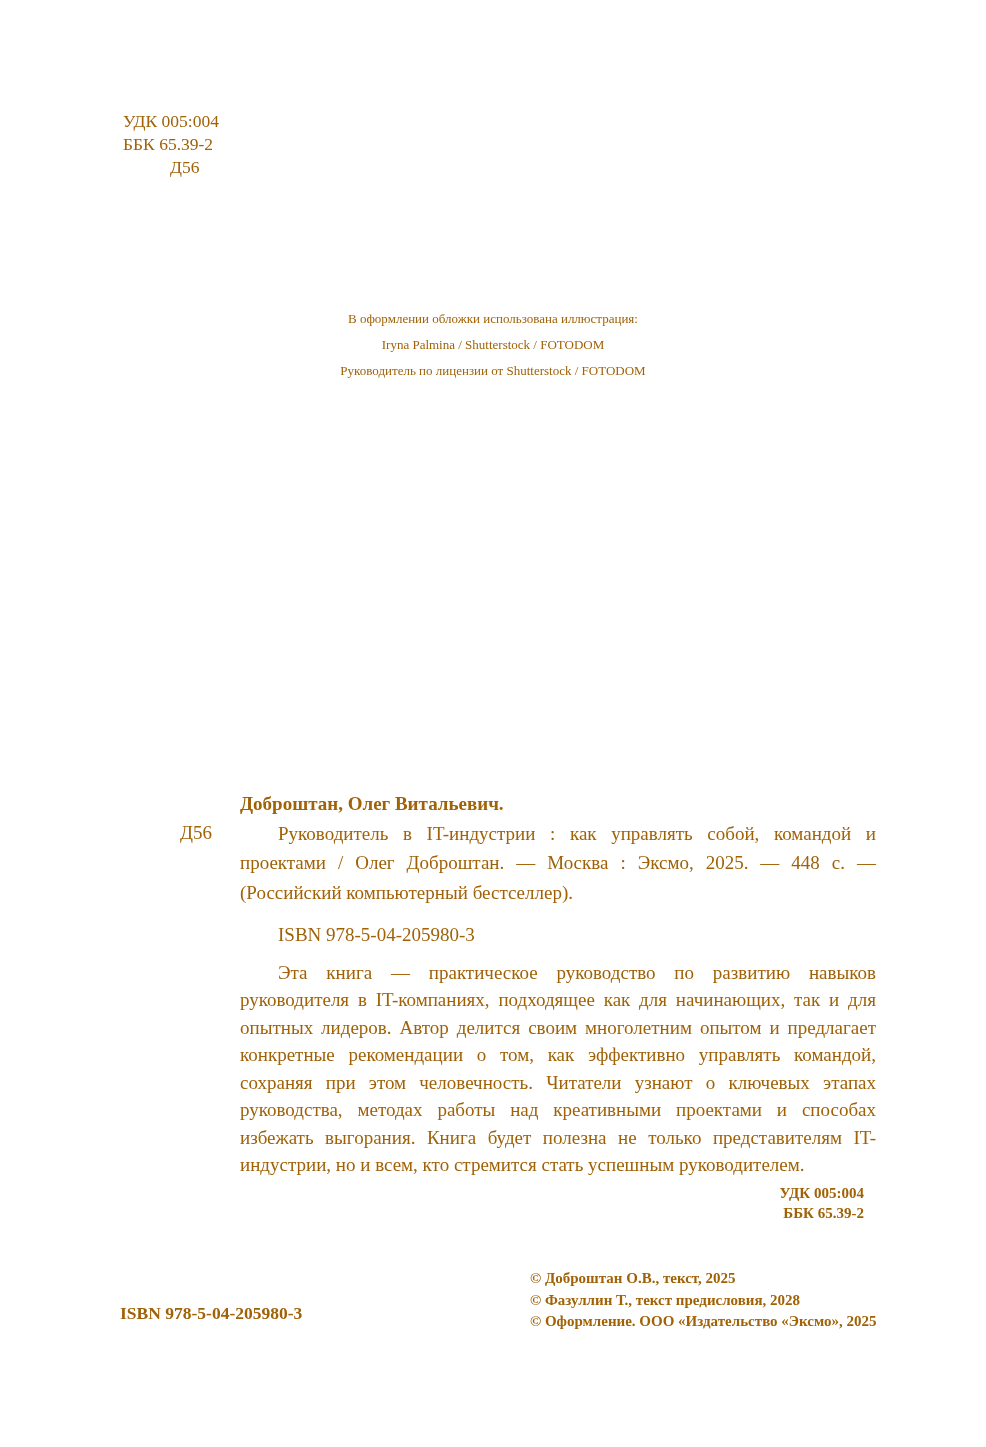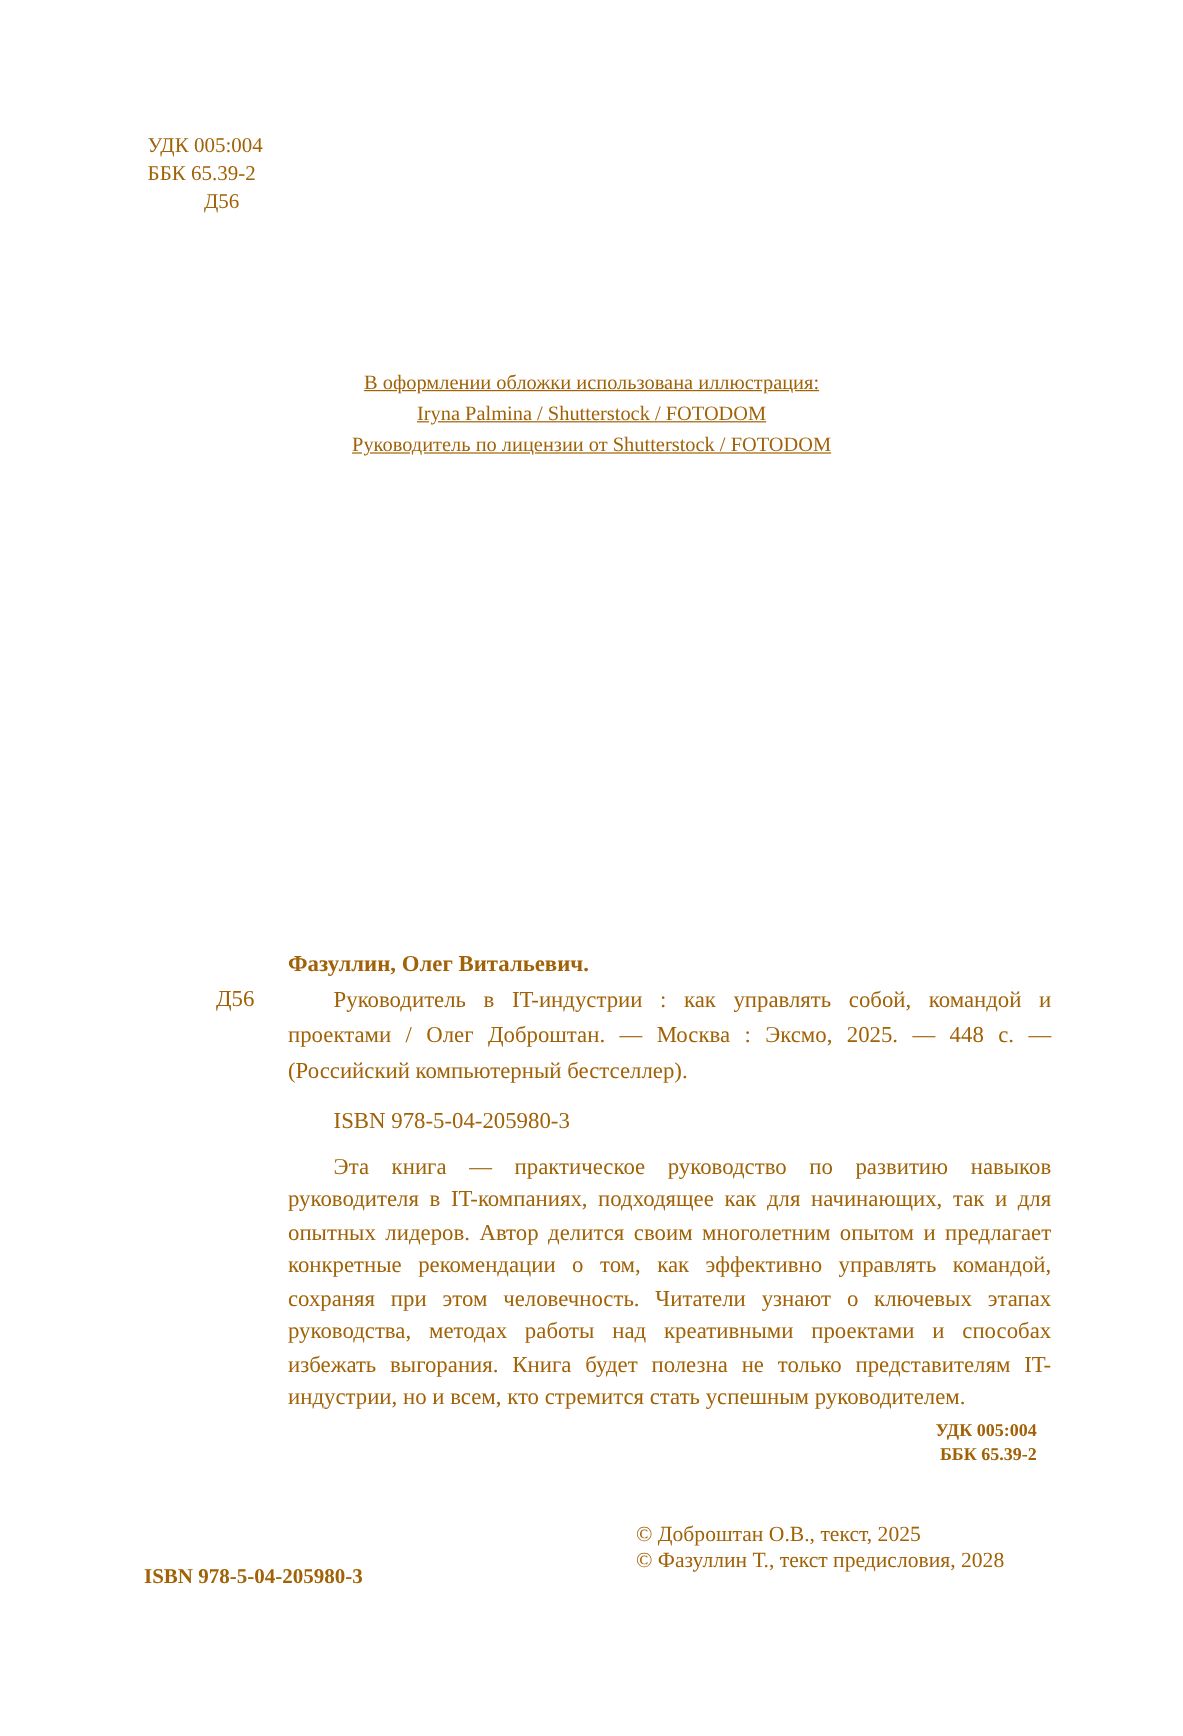--- a/index.html
+++ b/index.html
@@ -26,23 +26,22 @@
     }
     .top-codes .code-d56 {
       padding-left: 47px;
     }
     .cover-credit {
       position: absolute;
       left: 0;
       right: 0;
       top: 306px;
       text-align: center;
-      font-size: 17px;
+      font-size: 13px;
       line-height: 26px;
-      text-decoration: underline;
     }
     .main-block {
       position: absolute;
       left: 240px;
       width: 636px;
       top: 789px;
       font-size: 19px;
       line-height: 29.5px;
     }
     .author-line {
@@ -78,22 +77,22 @@
       text-align: right;
       font-weight: bold;
       font-size: 15px;
       line-height: 20px;
       white-space: nowrap;
     }
     .footer-copyrights {
       position: absolute;
       left: 530px;
       top: 1268px;
-      font-weight: normal;
-      font-size: 18px;
+      font-weight: bold;
+      font-size: 15px;
       line-height: 21.5px;
       white-space: nowrap;
     }
     .footer-isbn {
       position: absolute;
       left: 120px;
       top: 1303px;
       font-weight: bold;
       font-size: 17.5px;
       white-space: nowrap;
@@ -112,31 +111,32 @@
 
   <div class="cover-credit">
     <div>В оформлении обложки использована иллюстрация:</div>
     <div>Iryna Palmina / Shutterstock / FOTODOM</div>
     <div>Руководитель по лицензии от Shutterstock / FOTODOM</div>
   </div>
 
   <div class="margin-code">Д56</div>
 
   <div class="main-block">
-    <div class="author-line">Фазуллин, Олег Витальевич.</div>
+    <div class="author-line">Доброштан, Олег Витальевич.</div>
     <div class="description">Руководитель в IT-индустрии : как управлять собой, командой и проектами / Олег Доброштан. — Москва : Эксмо, 2025. — 448 с. — (Российский компьютерный бестселлер).</div>
     <div class="isbn-line">ISBN 978-5-04-205980-3</div>
     <div class="annotation">Эта книга — практическое руководство по развитию навыков руководителя в IT-компаниях, подходящее как для начинающих, так и для опытных лидеров. Автор делится своим многолетним опытом и предлагает конкретные рекомендации о том, как эффективно управлять командой, сохраняя при этом человечность. Читатели узнают о ключевых этапах руководства, методах работы над креативными проектами и способах избежать выгорания. Книга будет полезна не только представителям IT-индустрии, но и всем, кто стремится стать успешным руководителем.</div>
   </div>
 
   <div class="right-codes">
     <div>УДК 005:004</div>
     <div>ББК 65.39-2</div>
   </div>
 
   <div class="footer-copyrights">
     <div>© Доброштан О.В., текст, 2025</div>
     <div>© Фазуллин Т., текст предисловия, 2028</div>
+    <div>© Оформление. ООО «Издательство «Эксмо», 2025</div>
   </div>
 
   <div class="footer-isbn">ISBN 978-5-04-205980-3</div>
 
 </div>
 
 </body></html>

